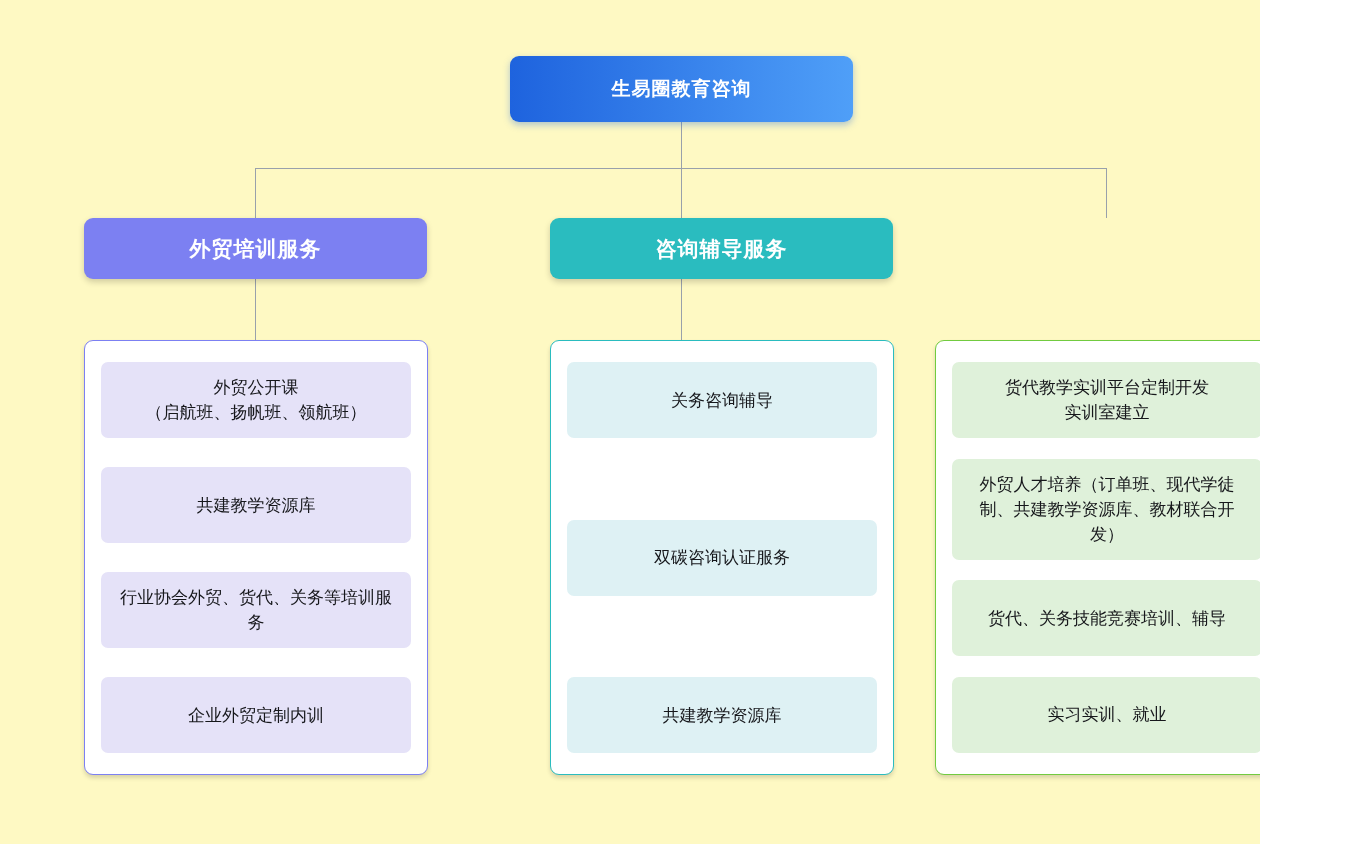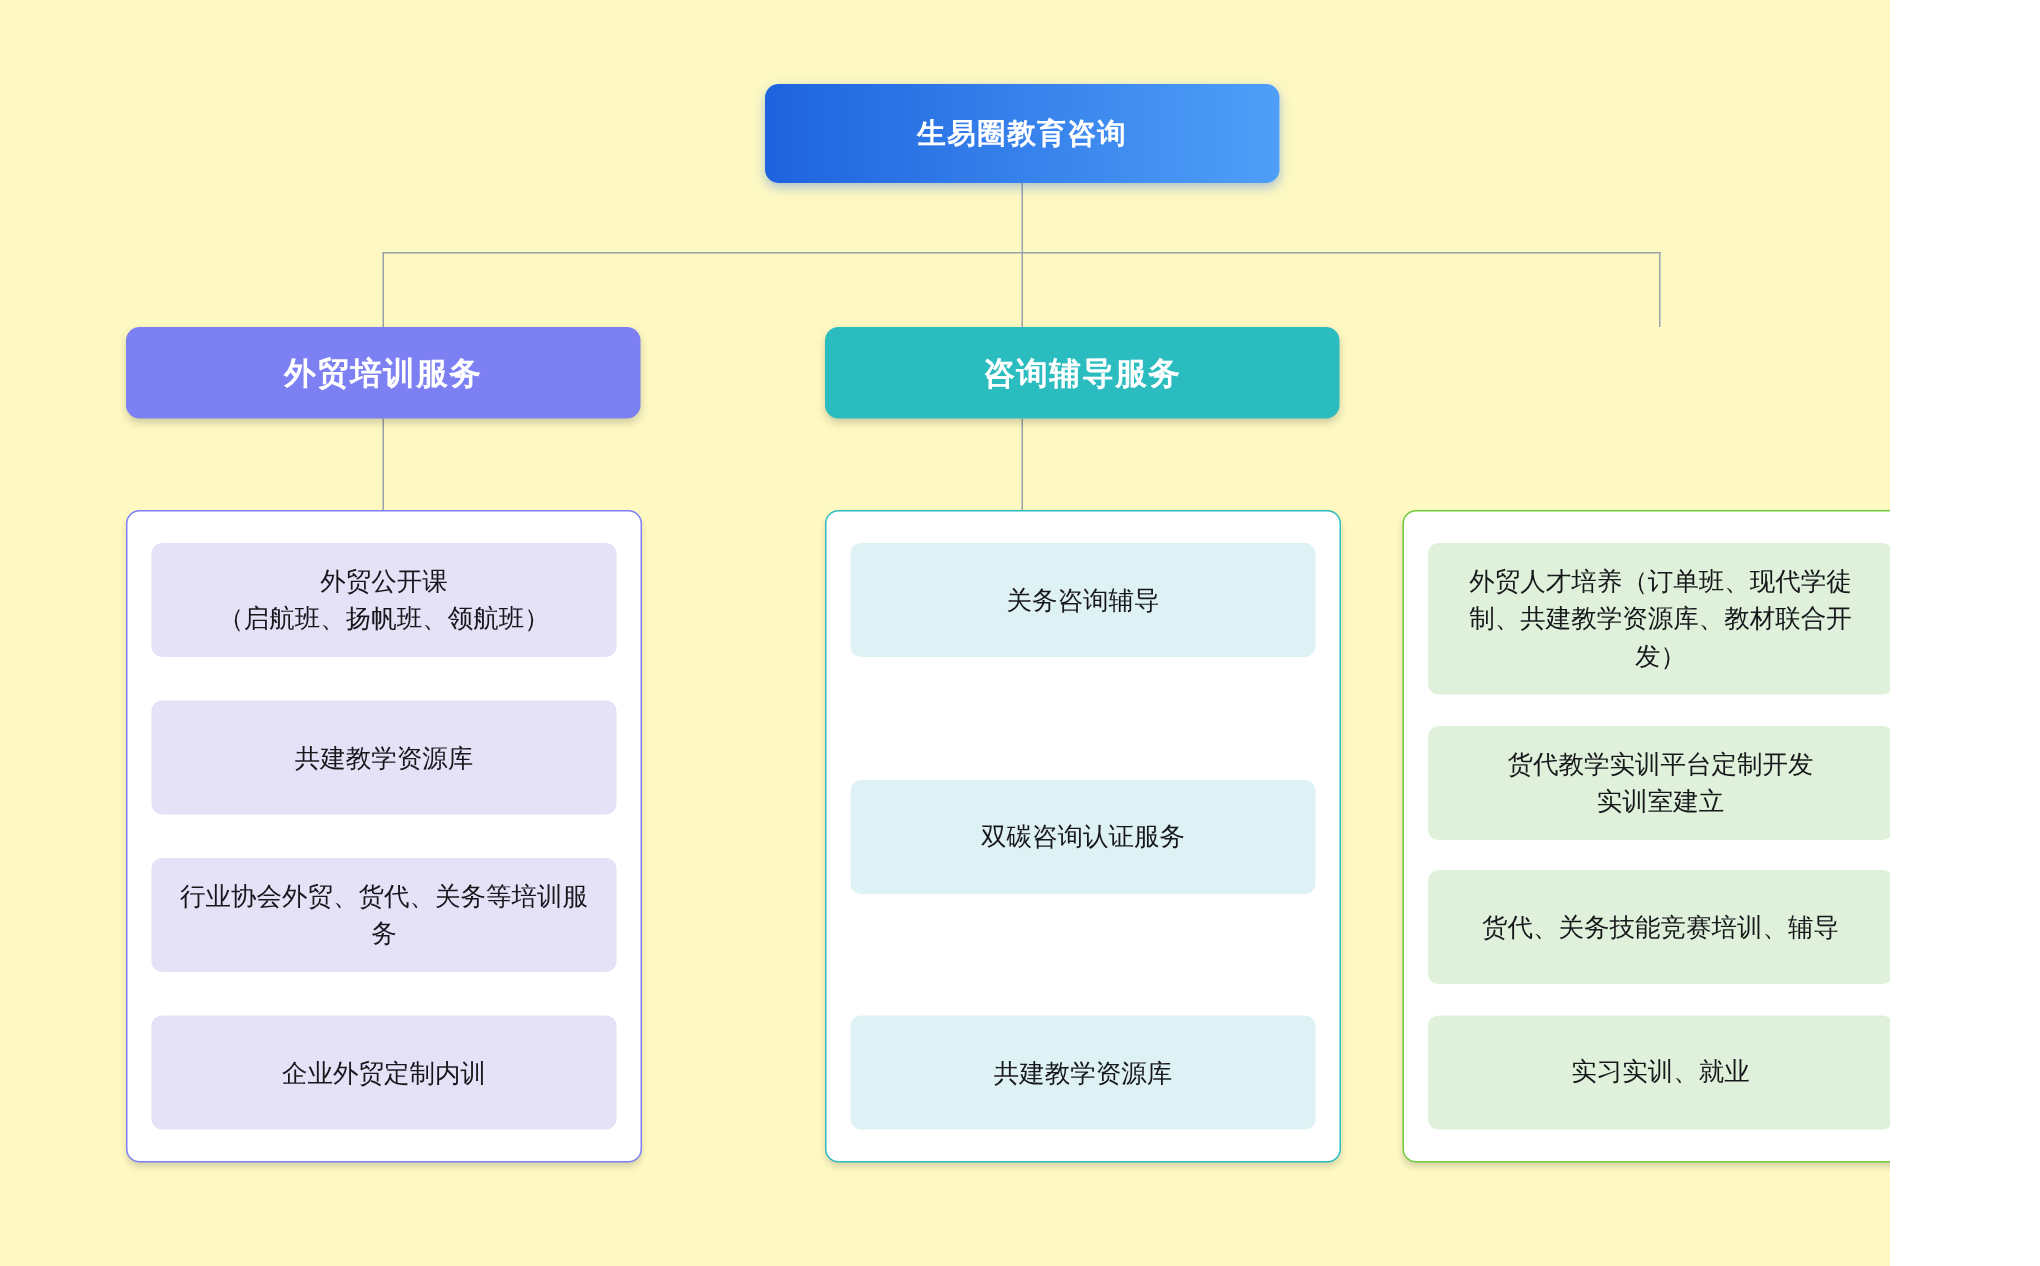--- a/index.html
+++ b/index.html
@@ -84,20 +84,20 @@
   </div>
 
   <div class="branch-header col-1" style="--c: #2abcbf; --bg: #def1f4;">咨询辅导服务</div>
   <div class="branch-container col-1" style="--c: #2abcbf; --bg: #def1f4;">
     <div class="leaf">关务咨询辅导</div>
     <div class="leaf">双碳咨询认证服务</div>
     <div class="leaf">共建教学资源库</div>
   </div>
 
   <div class="branch-container col-2" style="--c: #71cb40; --bg: #dff1da;">
-    <div class="leaf">外贸人才培养（订单班、现代学徒制、共建教学资源库、教材联合开发）</div>
     <div class="leaf">货代教学实训平台定制开发
 实训室建立</div>
+    <div class="leaf">外贸人才培养（订单班、现代学徒制、共建教学资源库、教材联合开发）</div>
     <div class="leaf">货代、关务技能竞赛培训、辅导</div>
     <div class="leaf">实习实训、就业</div>
   </div>
 
 </div>
 
 </body></html>

